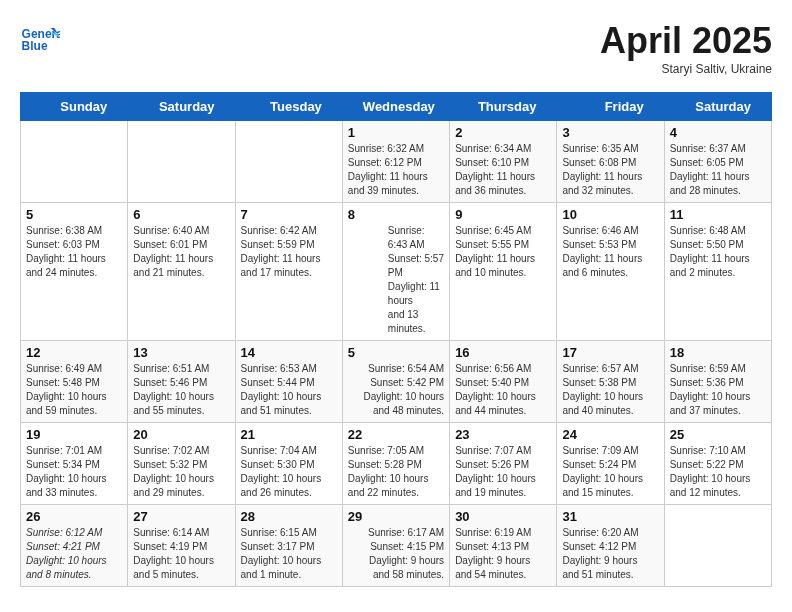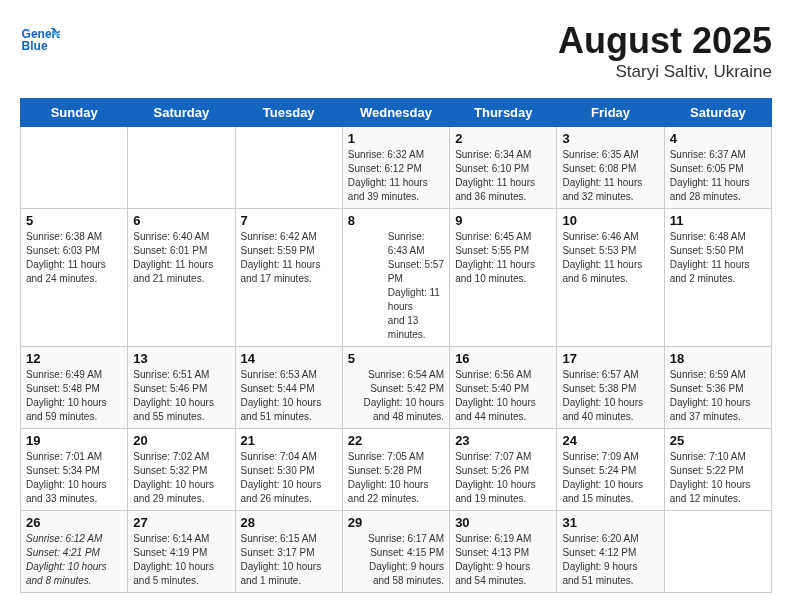--- a/index.html
+++ b/index.html
@@ -27,35 +27,35 @@
     }
     .title-block {
       text-align: right;
     }
     .month-title {
       font-size: 36px;
       font-weight: bold;
       color: #1a1a1a;
     }
     .subtitle {
-      font-size: 17px;
+      font-size: 12px;
       color: #333;
     }
     table {
       width: 100%;
       border-collapse: collapse;
       table-layout: fixed;
     }
     thead tr th {
       background-color: #1565C0;
       color: #fff;
       font-size: 13px;
       font-weight: bold;
-      padding: 6px 4px;
-      text-align: center;
+      padding: 6px 20px;
+      text-align: right;
       border: 1px solid #1565C0;
     }
     tbody tr td {
       border: 1px solid #ccc;
       vertical-align: top;
       padding: 4px 5px;
       font-size: 10.5px;
       color: #222;
       height: 80px;
       background: #fff;
@@ -84,21 +84,21 @@
 <div class="header">
   <div class="logo">
     <svg class="logo-icon" viewBox="0 0 50 50">
       <text x="2" y="22" font-size="15" font-weight="bold" fill="#1565C0">General</text>
       <text x="2" y="38" font-size="15" font-weight="bold" fill="#1565C0">Blue</text>
       <polygon points="38,10 48,18 43,10" fill="#1565C0"></polygon>
       <polygon points="38,16 50,22 45,16" fill="#4fc3f7"></polygon>
     </svg>
   </div>
   <div class="title-block">
-    <div class="month-title">August 2025</div>
+    <div class="month-title">April 2025</div>
     <div class="subtitle">Staryi Saltiv, Ukraine</div>
   </div>
 </div>
 
 <table>
   <thead>
     <tr id="thead-row">
         <th>Sunday</th>
         <th>Saturday</th>
         <th>Tuesday</th>

